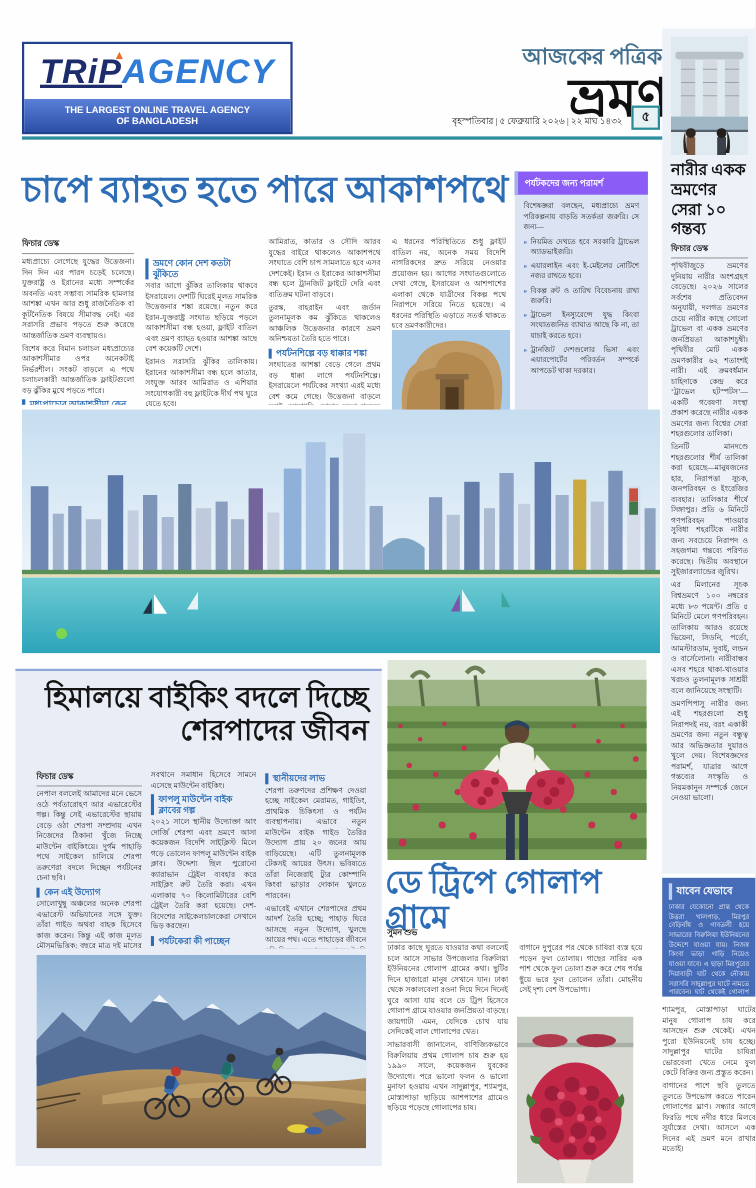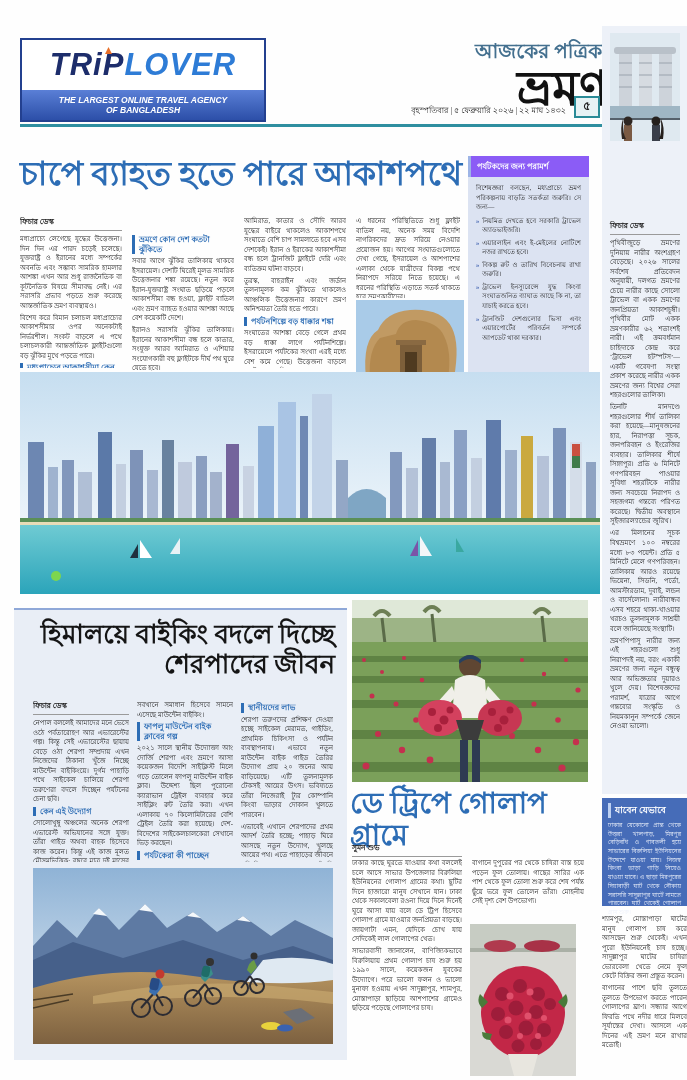--- a/index.html
+++ b/index.html
@@ -4,27 +4,27 @@
 <style>
   html,body{margin:0;padding:0;background:#e9e9e9;}
   .page{position:relative;width:687px;height:1080px;background:#fefefe;overflow:hidden;
         font-family:"Liberation Serif",serif;color:#1c1c1c;}
   .abs{position:absolute;}
   
   .logo-box{left:20px;top:38px;width:246px;height:84px;border:2px solid #23408f;background:#fff;box-sizing:border-box;}
   .logo-top{height:50px;display:flex;align-items:center;justify-content:center;
             font-family:"Liberation Sans",sans-serif;font-weight:bold;font-style:italic;
             font-size:31px;letter-spacing:1px;position:relative;}
-  .logo-trip{color:#1d2d6b;}
+  .logo-trip{color:#1d2d6b;text-decoration:underline;}
   .logo-lover{color:#2e7cd6;}
   .logo-dot{position:absolute;left:83px;top:7px;width:7px;height:7px;background:#e8702a;
             clip-path:polygon(50% 0,100% 100%,0 100%);}
   .logo-band{height:30px;background:linear-gradient(180deg,#5a7fd6,#2c4fa8);
              display:flex;flex-direction:column;align-items:center;justify-content:center;
-             font-family:"Liberation Sans",sans-serif;font-style:italic;font-weight:bold;
+             font-family:"Liberation Sans",sans-serif;font-weight:bold;
              color:#fff;font-size:8.5px;line-height:1.2;text-align:center;}
   .paper-name{left:380px;top:36px;width:228px;text-align:right;font-size:20px;font-weight:bold;color:#44708f;}
   .section-title{left:380px;top:52px;width:228px;text-align:right;font-size:48px;font-weight:600;color:#111;}
   .dateline{left:330px;top:104px;width:236px;text-align:right;font-size:8px;color:#222;}
   .page-box{left:574px;top:96px;width:26px;height:22px;border:2px solid #2a8b97;background:#e6f2f4;
             display:flex;align-items:center;justify-content:center;font-size:12px;font-weight:bold;box-sizing:border-box;}
   .teal-rule{left:20px;top:124px;width:588px;height:3px;background:#2f8fa0;}
   
   .kicker{left:20px;top:136px;font-size:15px;font-weight:bold;color:#111;}
   .headline1{left:20px;top:156px;width:586px;font-size:33px;line-height:1.1;font-weight:bold;color:#2d6db5;}
@@ -58,21 +58,21 @@
   .howto-body{font-size:6px;line-height:1.45;text-align:justify;color:#eef2fb;}
 </style>
 </head>
 <body>
 
 <div class="page">
 
   <div class="abs logo-box">
     <div class="logo-top">
       <span class="logo-trip">TRiP</span>
-        <span class="logo-lover">LOVER</span>
+        <span class="logo-lover">AGENCY</span>
       <span class="logo-dot"></span>
     </div>
     <div class="logo-band">
       <span>THE LARGEST ONLINE TRAVEL AGENCY</span>
       <span>OF BANGLADESH</span>
     </div>
   </div>
   <div class="abs paper-name">আজকের পত্রিকা</div>
   <div class="abs section-title">ভ্রমণ</div>
   <div class="abs dateline">বৃহস্পতিবার | ৫ ফেব্রুয়ারি ২০২৬ | ২২ মাঘ ১৪৩২</div>
@@ -236,20 +236,21 @@
       <g>
         <path d="M14 108 L14 92 Q18 88 22 92 L22 108 Z" fill="#7a5a43"></path>
         <circle cx="18" cy="88" r="4.5" fill="#2e2621"></circle>
           <path d="M13 88 Q13 102 16 106 L12 106 Q10 94 13 86 Z" fill="#2e2621"></path>
         <path d="M42 108 L42 92 Q46 88 50 92 L50 108 Z" fill="#3a3f4a"></path>
         <circle cx="46" cy="88" r="4.5" fill="#241f1c"></circle>
           <path d="M51 88 Q52 100 49 106 L53 106 Q55 94 51 86 Z" fill="#241f1c"></path>
       </g>
     </svg>
   </div>
+  <div class="abs rc-headline">নারীর একক ভ্রমণের সেরা ১০ গন্তব্য</div>
   <div class="abs rc-byline">
     <div class="byline">ফিচার ডেস্ক</div>
   </div>
   <div class="abs col rc-text">
     <p class="p">পৃথিবীজুড়ে ভ্রমণের দুনিয়ায় নারীর অংশগ্রহণ বেড়েছে। ২০২৬ সালের সর্বশেষ প্রতিবেদন অনুযায়ী, দলগত ভ্রমণের চেয়ে নারীর কাছে সোলো ট্রাভেল বা একক ভ্রমণের জনপ্রিয়তা আকাশচুম্বী। পৃথিবীর মোট একক ভ্রমণকারীর ৬২ শতাংশই নারী। এই ক্রমবর্ধমান চাহিদাকে কেন্দ্র করে ‘ট্রাভেল হটস্পটস’—একটি গবেষণা সংস্থা প্রকাশ করেছে নারীর একক ভ্রমণের জন্য বিশ্বের সেরা শহরগুলোর তালিকা।</p>
     <p class="p">তিনটি মানদণ্ডে শহরগুলোর শীর্ষ তালিকা করা হয়েছে—মানুষজনের হার, নিরাপত্তা সূচক, জনপরিবহন ও ইংরেজির ব্যবহার। তালিকার শীর্ষে সিঙ্গাপুর। প্রতি ৬ মিনিটে গণপরিবহন পাওয়ার সুবিধা শহরটিকে নারীর জন্য সবচেয়ে নিরাপদ ও সহজগম্য গন্তব্যে পরিণত করেছে। দ্বিতীয় অবস্থানে সুইজারল্যান্ডের জুরিখ।</p>
     <p class="p">এর মিলানের সূচক বিশ্বভ্রমণে ১০০ নম্বরের মধ্যে ৮৩ পয়েন্ট। প্রতি ৫ মিনিটে মেলে গণপরিবহন। তালিকায় আরও রয়েছে ভিয়েনা, সিডনি, পর্তো, আমস্টারডাম, দুবাই, লন্ডন ও বার্সেলোনা। নারীবান্ধব এসব শহরে থাকা-খাওয়ার খরচও তুলনামূলক সাশ্রয়ী বলে জানিয়েছে সংস্থাটি।</p>
     <p class="p">ভ্রমণপিপাসু নারীর জন্য এই শহরগুলো শুধু নিরাপদই নয়, বরং একাকী ভ্রমণের জন্য নতুন বন্ধুত্ব আর অভিজ্ঞতার দুয়ারও খুলে দেয়। বিশেষজ্ঞদের পরামর্শ, যাত্রার আগে গন্তব্যের সংস্কৃতি ও নিয়মকানুন সম্পর্কে জেনে নেওয়া ভালো।</p>
   </div>
 

